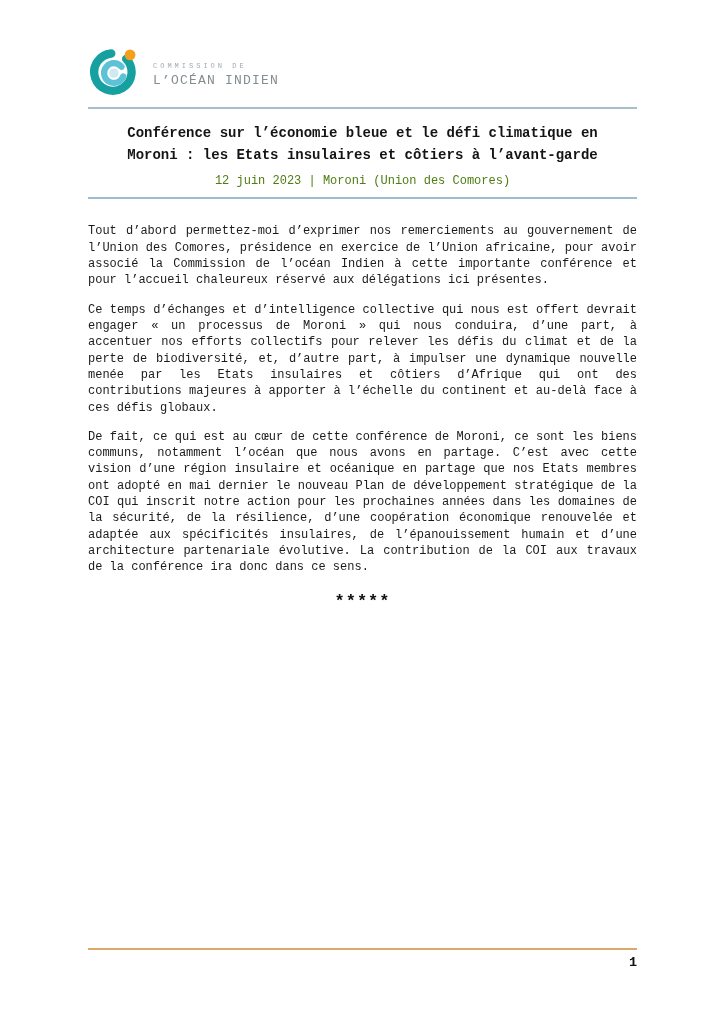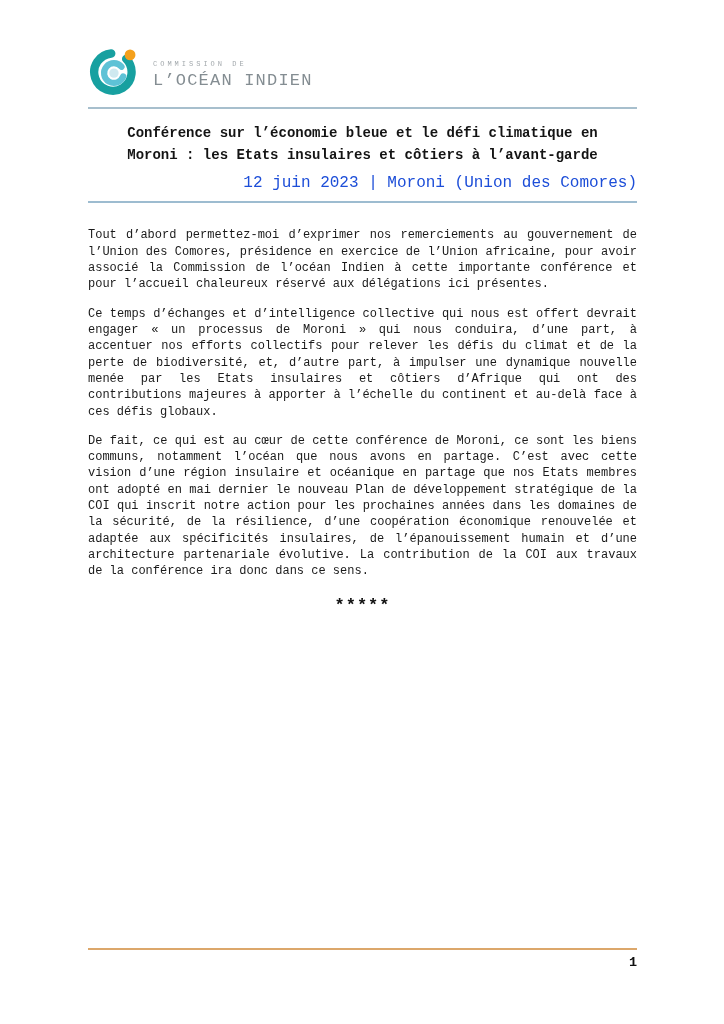--- a/index.html
+++ b/index.html
@@ -18,21 +18,21 @@
   .logo-row { display: flex; align-items: center; gap: 11px; height: 56px; }
   .logo-mark { flex: 0 0 auto; }
   .logo-text { display: flex; flex-direction: column; justify-content: center; padding-top: 6px; }
   .logo-line1 {
     font-size: 7px;
     letter-spacing: 3px;
     color: #a3a9ad;
     white-space: nowrap;
   }
   .logo-line2 {
-    font-size: 17px;
+    font-size: 13px;
     letter-spacing: 1.2px;
     color: #848d92;
     margin-top: 3px;
     white-space: nowrap;
   }
   .header-rule { margin-top: 7px; border-top: 2px solid #a7bfcd; }
 
   .titleblock { padding: 14px 87px 0 88px; text-align: center; }
   .doc-title {
     font-size: 14px;
@@ -41,21 +41,21 @@
     color: #141414;
     padding: 0 14px;
   }
   .doc-subtitle {
     font-size: 13px;
     line-height: 1.5;
     margin-top: 6px;
     color: #202020;
     padding: 0 30px;
   }
-  .doc-date { font-size: 16px; margin-top: 8px; color: #1d4ed8; text-align: right; }
+  .doc-date { font-size: 12px; margin-top: 8px; color: #4d7c0f; }
   .title-rule { margin: 9px 87px 0 88px; border-top: 2px solid #9dbcd0; }
 
   .content { padding: 24px 87px 0 88px; }
   .content p {
     font-size: 12px;
     line-height: 1.36;
     text-align: justify;
     margin-bottom: 13px;
     color: #1a1a1a;
   }

